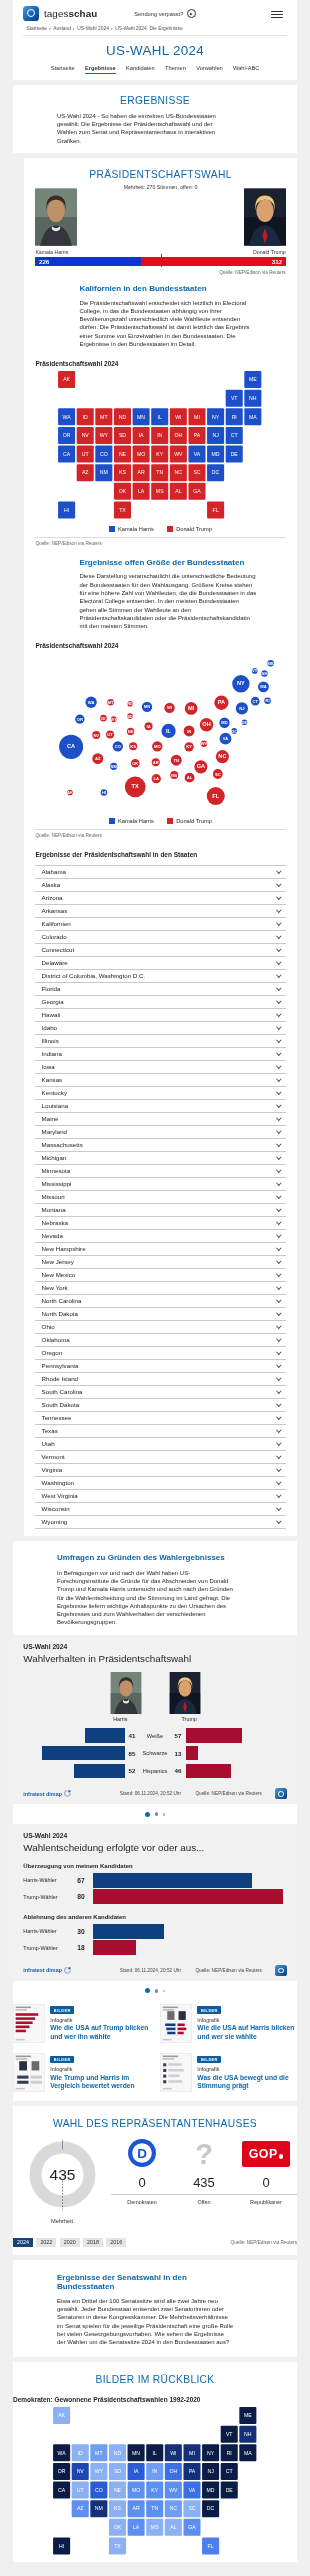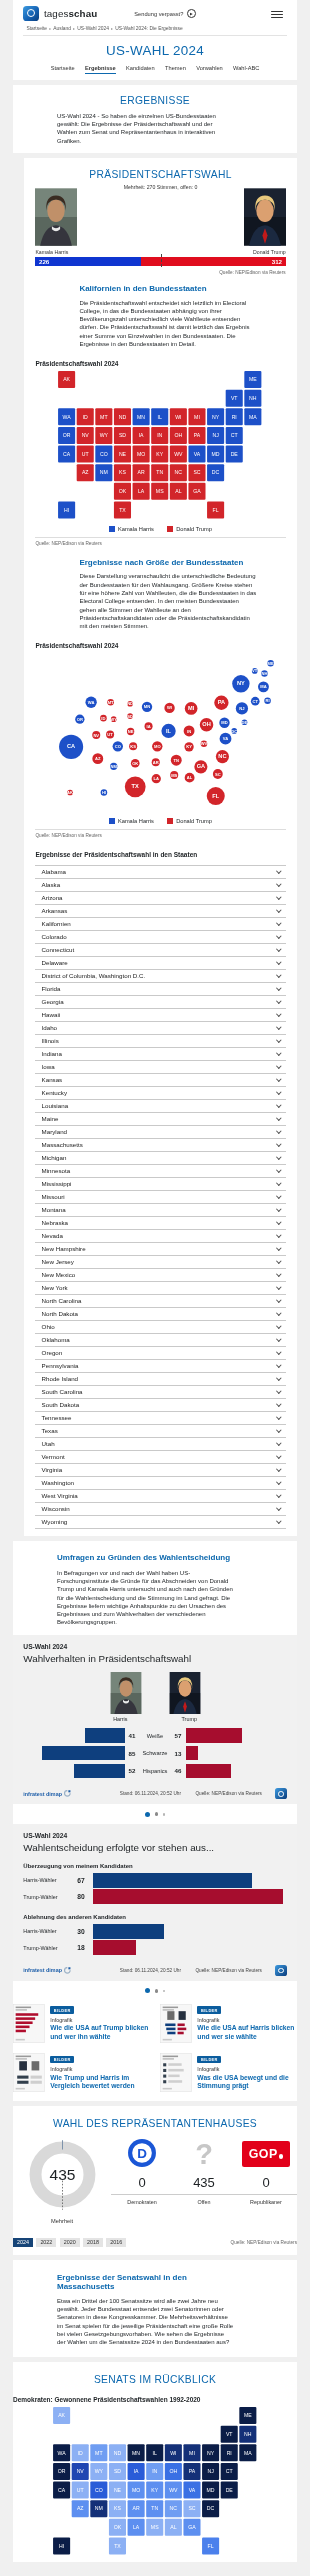--- a/index.html
+++ b/index.html
@@ -332,21 +332,21 @@
           <text x="304.5" y="272" font-size="10" text-anchor="middle" fill="#fff">FL</text>
         </svg></div>
     <div class="legend">
       <span><span class="sq" style="background:#1d50c8"></span><span>Kamala Harris</span></span>
       <span><span class="sq" style="background:#d2252a"></span><span>Donald Trump</span></span>
     </div>
     <div class="hr"></div>
     <div class="quelle src-left">Quelle: NEP/Edison via Reuters</div>
 
     <div class="gap24"></div>
-    <h3 class="subhead indent">Ergebnisse nach Größe der Bundesstaaten</h3>
+    <h3 class="subhead indent">Ergebnisse offen Größe der Bundesstaaten</h3>
     <p class="body indent" style="margin-top:5.2px;">Diese Darstellung veranschaulicht die unterschiedliche Bedeutung der Bundesstaaten für den Wahlausgang. Größere Kreise stehen für eine höhere Zahl von Wahlleuten, die die Bundesstaaten in das Electoral College entsenden. In den meisten Bundesstaaten gehen alle Stimmen der Wahlleute an den Präsidentschaftskandidaten oder die Präsidentschaftskandidatin mit den meisten Stimmen.</p>
 
     <div class="boldlabel maplabel">Präsidentschaftswahl 2024</div>
     <div class="mapwrap" id="bubblemap"><svg width="262" height="159" viewBox="0 0 510 310">
           <circle cx="459" cy="20" r="6.4" fill="#1d50c8"></circle>
           <text x="459" y="23" font-size="8" text-anchor="middle" fill="#fff" font-weight="bold">ME</text>
           <circle cx="428" cy="35" r="5.542562584220407" fill="#1d50c8"></circle>
           <text x="428" y="38" font-size="8" text-anchor="middle" fill="#fff" font-weight="bold">VT</text>
           <circle cx="447" cy="40" r="6.4" fill="#1d50c8"></circle>
           <text x="447" y="43" font-size="8" text-anchor="middle" fill="#fff" font-weight="bold">NH</text>
@@ -658,21 +658,21 @@
         </div>
         <div class="accrow">
           <span>Wyoming</span>
           <span class="chev"></span>
         </div>
       </div>
     <div style="height:4.1px;"></div>
   </section>
 
   <section class="white sec-umfragen inner">
-    <h3 class="subhead">Umfragen zu Gründen des Wahlentscheidung</h3>
+    <h3 class="subhead">Umfragen zu Gründen des Wahlergebnisses</h3>
     <p class="body indent">In Befragungen vor und nach der Wahl haben US-Forschungsinstitute die Gründe für das Abschneiden von Donald Trump und Kamala Harris untersucht und auch nach den Gründen für die Wahlentscheidung und die Stimmung im Land gefragt. Die Ergebnisse liefern wichtige Anhaltspunkte zu den Ursachen des Ergebnisses und zum Wahlverhalten der verschiedenen Bevölkerungsgruppen.</p>
 
     <div class="chartcard">
       <div class="cc-kicker">US-Wahl 2024</div>
       <div class="cc-title">Wahlverhalten in Präsidentschaftswahl</div>
       <div class="cc-photos">
         <div class="ph" id="cc1-harris"><svg width="32" height="42" viewBox="0 0 82 112">
               <defs></defs>
               <rect x="0" y="0" width="82" height="112" fill="#76857a"></rect>
               <rect x="0" y="56" width="82" height="56" fill="#3a433c" opacity="0.45"></rect>
@@ -748,21 +748,21 @@
       </div>
     </div>
     <div class="dots" id="dots1">
         <span class="dot" style="width: 5.2px; height: 5.2px; background: rgb(12, 104, 174);"></span>
         <span class="dot" style="width: 3.6px; height: 3.6px; background: rgb(138, 138, 138);"></span>
         <span class="dot" style="width: 2.6px; height: 2.6px; background: rgb(181, 181, 181);"></span>
       </div>
 
     <div class="chartcard" style="margin-top:1px;">
       <div class="cc-kicker">US-Wahl 2024</div>
-      <div class="cc-title">Wahlentscheidung erfolgte vor stehen aus...</div>
+      <div class="cc-title">Wahlentscheidung erfolgte vor oder aus...</div>
       <div id="mot-groups">
           <div class="mot-group">
             <div class="mot-glabel">Überzeugung von meinem Kandidaten</div>
             <div class="mot-row">
               <span class="mot-label">Harris-Wähler</span>
               <span class="mot-num">67</span>
               <span class="mot-bar h" style="width: 159px;"></span>
             </div>
             <div class="mot-row">
               <span class="mot-label">Trump-Wähler</span>
@@ -914,26 +914,26 @@
           <span class="chip">2020</span>
           <span class="chip">2018</span>
           <span class="chip">2016</span>
         </div>
       <div class="quelle">Quelle: NEP/Edison via Reuters</div>
     </div>
   </section>
 
 
   <section class="white sec-senerg inner">
-    <h3 class="subhead indent">Ergebnisse der Senatswahl in den Massachusetts</h3>
+    <h3 class="subhead indent">Ergebnisse der Senatswahl in den Bundesstaaten</h3>
     <p class="body indent">Etwa ein Drittel der 100 Senatssitze wird alle zwei Jahre neu gewählt. Jeder Bundesstaat entsendet zwei Senatorinnen oder Senatoren in diese Kongresskammer. Die Mehrheitsverhältnisse im Senat spielen für die jeweilige Präsidentschaft eine große Rolle bei vielen Gesetzgebungsvorhaben. Wie sehen die Ergebnisse der Wahlen um die Senatssitze 2024 in den Bundesstaaten aus?</p>
   </section>
 
   <section class="white sec-retro inner">
-    <h2 class="sectitle">SENATS IM RÜCKBLICK</h2>
+    <h2 class="sectitle">BILDER IM RÜCKBLICK</h2>
     <div class="boldlabel retro-label">Demokraten: Gewonnene Präsidentschaftswahlen 1992-2020</div>
     <div class="mapwrap" id="retromap"><svg width="205" height="149" viewBox="0 0 396 288">
           <rect x="0" y="0" width="33" height="33" rx="2" fill="#8cb0f4"></rect>
           <text x="16.5" y="20" font-size="10" text-anchor="middle" fill="#fff">AK</text>
           <rect x="360" y="0" width="33" height="33" rx="2" fill="#0b1d47"></rect>
           <text x="376.5" y="20" font-size="10" text-anchor="middle" fill="#fff">ME</text>
           <rect x="324" y="36" width="33" height="33" rx="2" fill="#0b1d47"></rect>
           <text x="340.5" y="56" font-size="10" text-anchor="middle" fill="#fff">VT</text>
           <rect x="360" y="36" width="33" height="33" rx="2" fill="#143078"></rect>
           <text x="376.5" y="56" font-size="10" text-anchor="middle" fill="#fff">NH</text>

